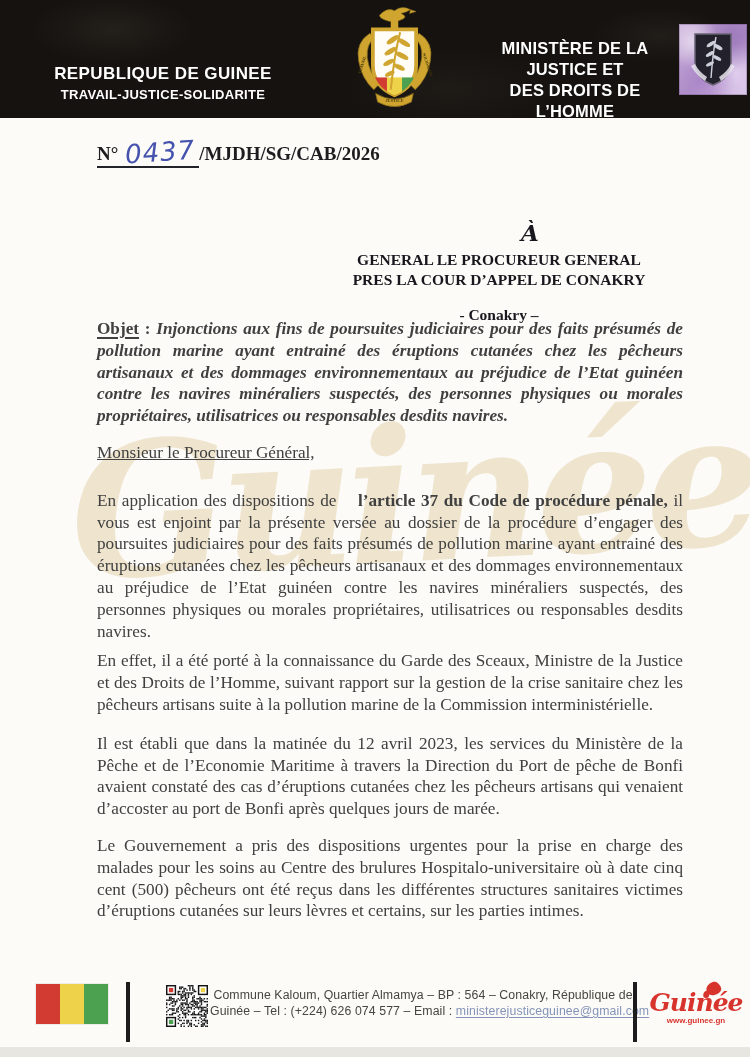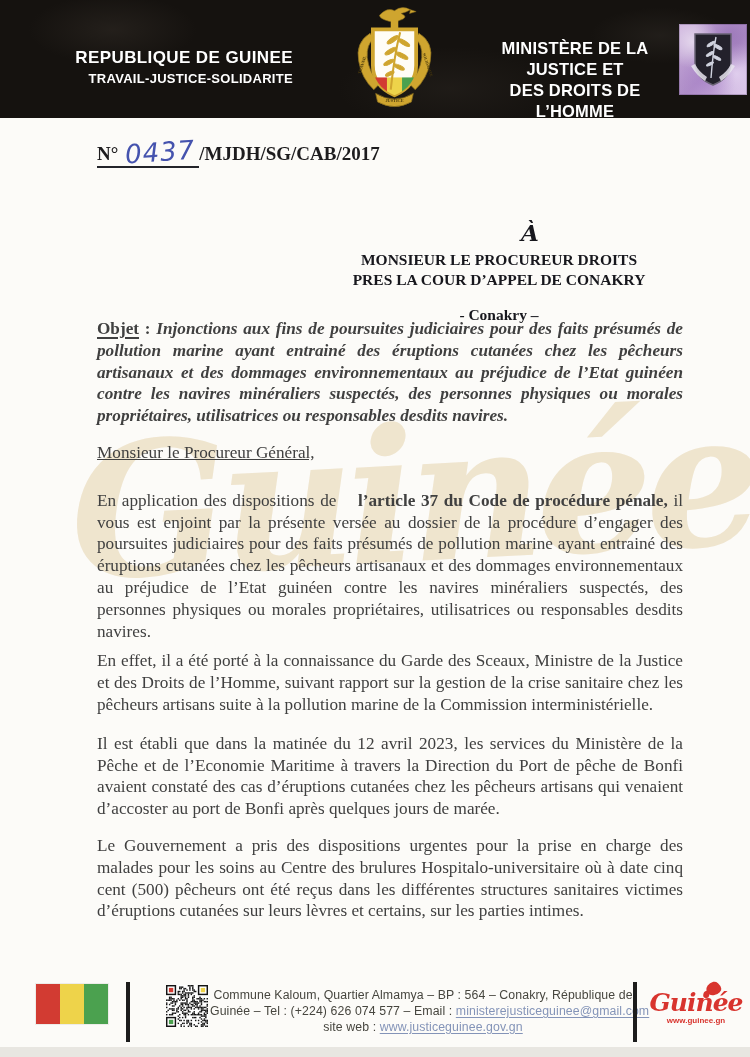--- a/index.html
+++ b/index.html
@@ -11,21 +11,21 @@
   }
   
   .header-band {
     position:absolute; left:0; top:0; width:750px; height:118px;
     background:
       radial-gradient(ellipse 120px 50px at 15% 25%, rgba(70,62,55,.30), transparent 70%),
       radial-gradient(ellipse 160px 60px at 60% 75%, rgba(60,54,48,.25), transparent 70%),
       radial-gradient(ellipse 100px 40px at 88% 30%, rgba(70,64,58,.25), transparent 70%),
       #15120f;
   }
-  .hdr-left { position:absolute; left:33px; top:48px; width:260px; text-align:right; color:#fff;
+  .hdr-left { position:absolute; left:33px; top:64px; width:260px; text-align:center; color:#fff;
     font-family:"Liberation Sans", sans-serif; }
   .hdr-left .l1 { font-size:17px; font-weight:800; letter-spacing:.4px; }
   .hdr-left .l2 { font-size:13px; font-weight:700; letter-spacing:.3px; margin-top:3px; }
   .emblem { position:absolute; left:347px; top:5px; width:95px; height:111px; }
   .hdr-right { position:absolute; left:468px; top:38px; width:214px; text-align:center; color:#fff;
     font-family:"Liberation Sans", sans-serif; font-size:17px; font-weight:800; line-height:21px;
     letter-spacing:.2px; transform:scaleX(.97); }
   .stamp { position:absolute; left:679px; top:24px; width:68px; height:71px;
     background:
       radial-gradient(circle at 20% 25%, rgba(255,255,255,.55), transparent 35%),
@@ -159,26 +159,26 @@
           <ellipse cx="30" cy="28" rx="4.2" ry="1.3" transform="rotate(28 30 28)"></ellipse>
           <ellipse cx="23" cy="34" rx="3.8" ry="1.2" transform="rotate(-27 23 34)"></ellipse>
         </g>
         <path d="M4 36 Q10 46 18 51 L20 47 Q12 42 8 34 Z" fill="#e8e4ee" opacity=".85"></path>
         <path d="M48 36 Q42 46 34 51 L32 47 Q40 42 44 34 Z" fill="#e8e4ee" opacity=".85"></path>
       </svg>
     </div>
   </div>
 
   <div class="ref-line">
-    <span class="ref-underlined"><span>N°</span> <span class="handwritten">0437</span></span><span>/MJDH/SG/CAB/2017</span>
+    <span class="ref-underlined"><span>N°</span> <span class="handwritten">0437</span></span><span>/MJDH/SG/CAB/2026</span>
   </div>
 
   <div class="to-word">À</div>
   <div class="recipient">
-    <div>MONSIEUR LE PROCUREUR DROITS</div>
+    <div>GENERAL LE PROCUREUR GENERAL</div>
     <div>PRES LA COUR D’APPEL DE CONAKRY</div>
     <div class="city">- Conakry –</div>
   </div>
 
   <div class="watermark">Guinée</div>
 
   <div class="main-text">
     <p><span class="subject-label">Objet</span><span class="subject-colon"> : </span><span class="subject-text">Injonctions aux fins de poursuites judiciaires pour des faits présumés de pollution marine ayant entrainé des éruptions cutanées chez les pêcheurs artisanaux et des dommages environnementaux au préjudice de l’Etat guinéen contre les navires minéraliers suspectés, des personnes physiques ou morales propriétaires, utilisatrices ou responsables desdits navires.</span></p>
 
     <p class="salutation">Monsieur le Procureur Général,</p>
@@ -503,21 +503,20 @@
         <rect x="0" y="22" width="7" height="7" fill="#141414"></rect>
           <rect x="1" y="23" width="5" height="5" fill="#fff"></rect>
           <rect x="2" y="24" width="3" height="3" fill="#4ba14f"></rect>
       </g>
     </svg>
   </div>
 
   <div class="footer-text">
     <div>Commune Kaloum, Quartier Almamya – BP : 564 – Conakry, République de</div>
     <div><span>Guinée – Tel : (+224) 626 074 577 – Email : </span><span class="footer-link">ministerejusticeguinee@gmail.com</span></div>
-    <div><span>site web : </span><span class="footer-link">www.justiceguinee.gov.gn</span></div>
   </div>
 
   <div class="divider d2"></div>
 
   <div class="brand">
     <div class="brand-name">Guinée</div>
     <div class="brand-blob"></div>
     <div class="brand-url">www.guinee.gn</div>
   </div>
 

